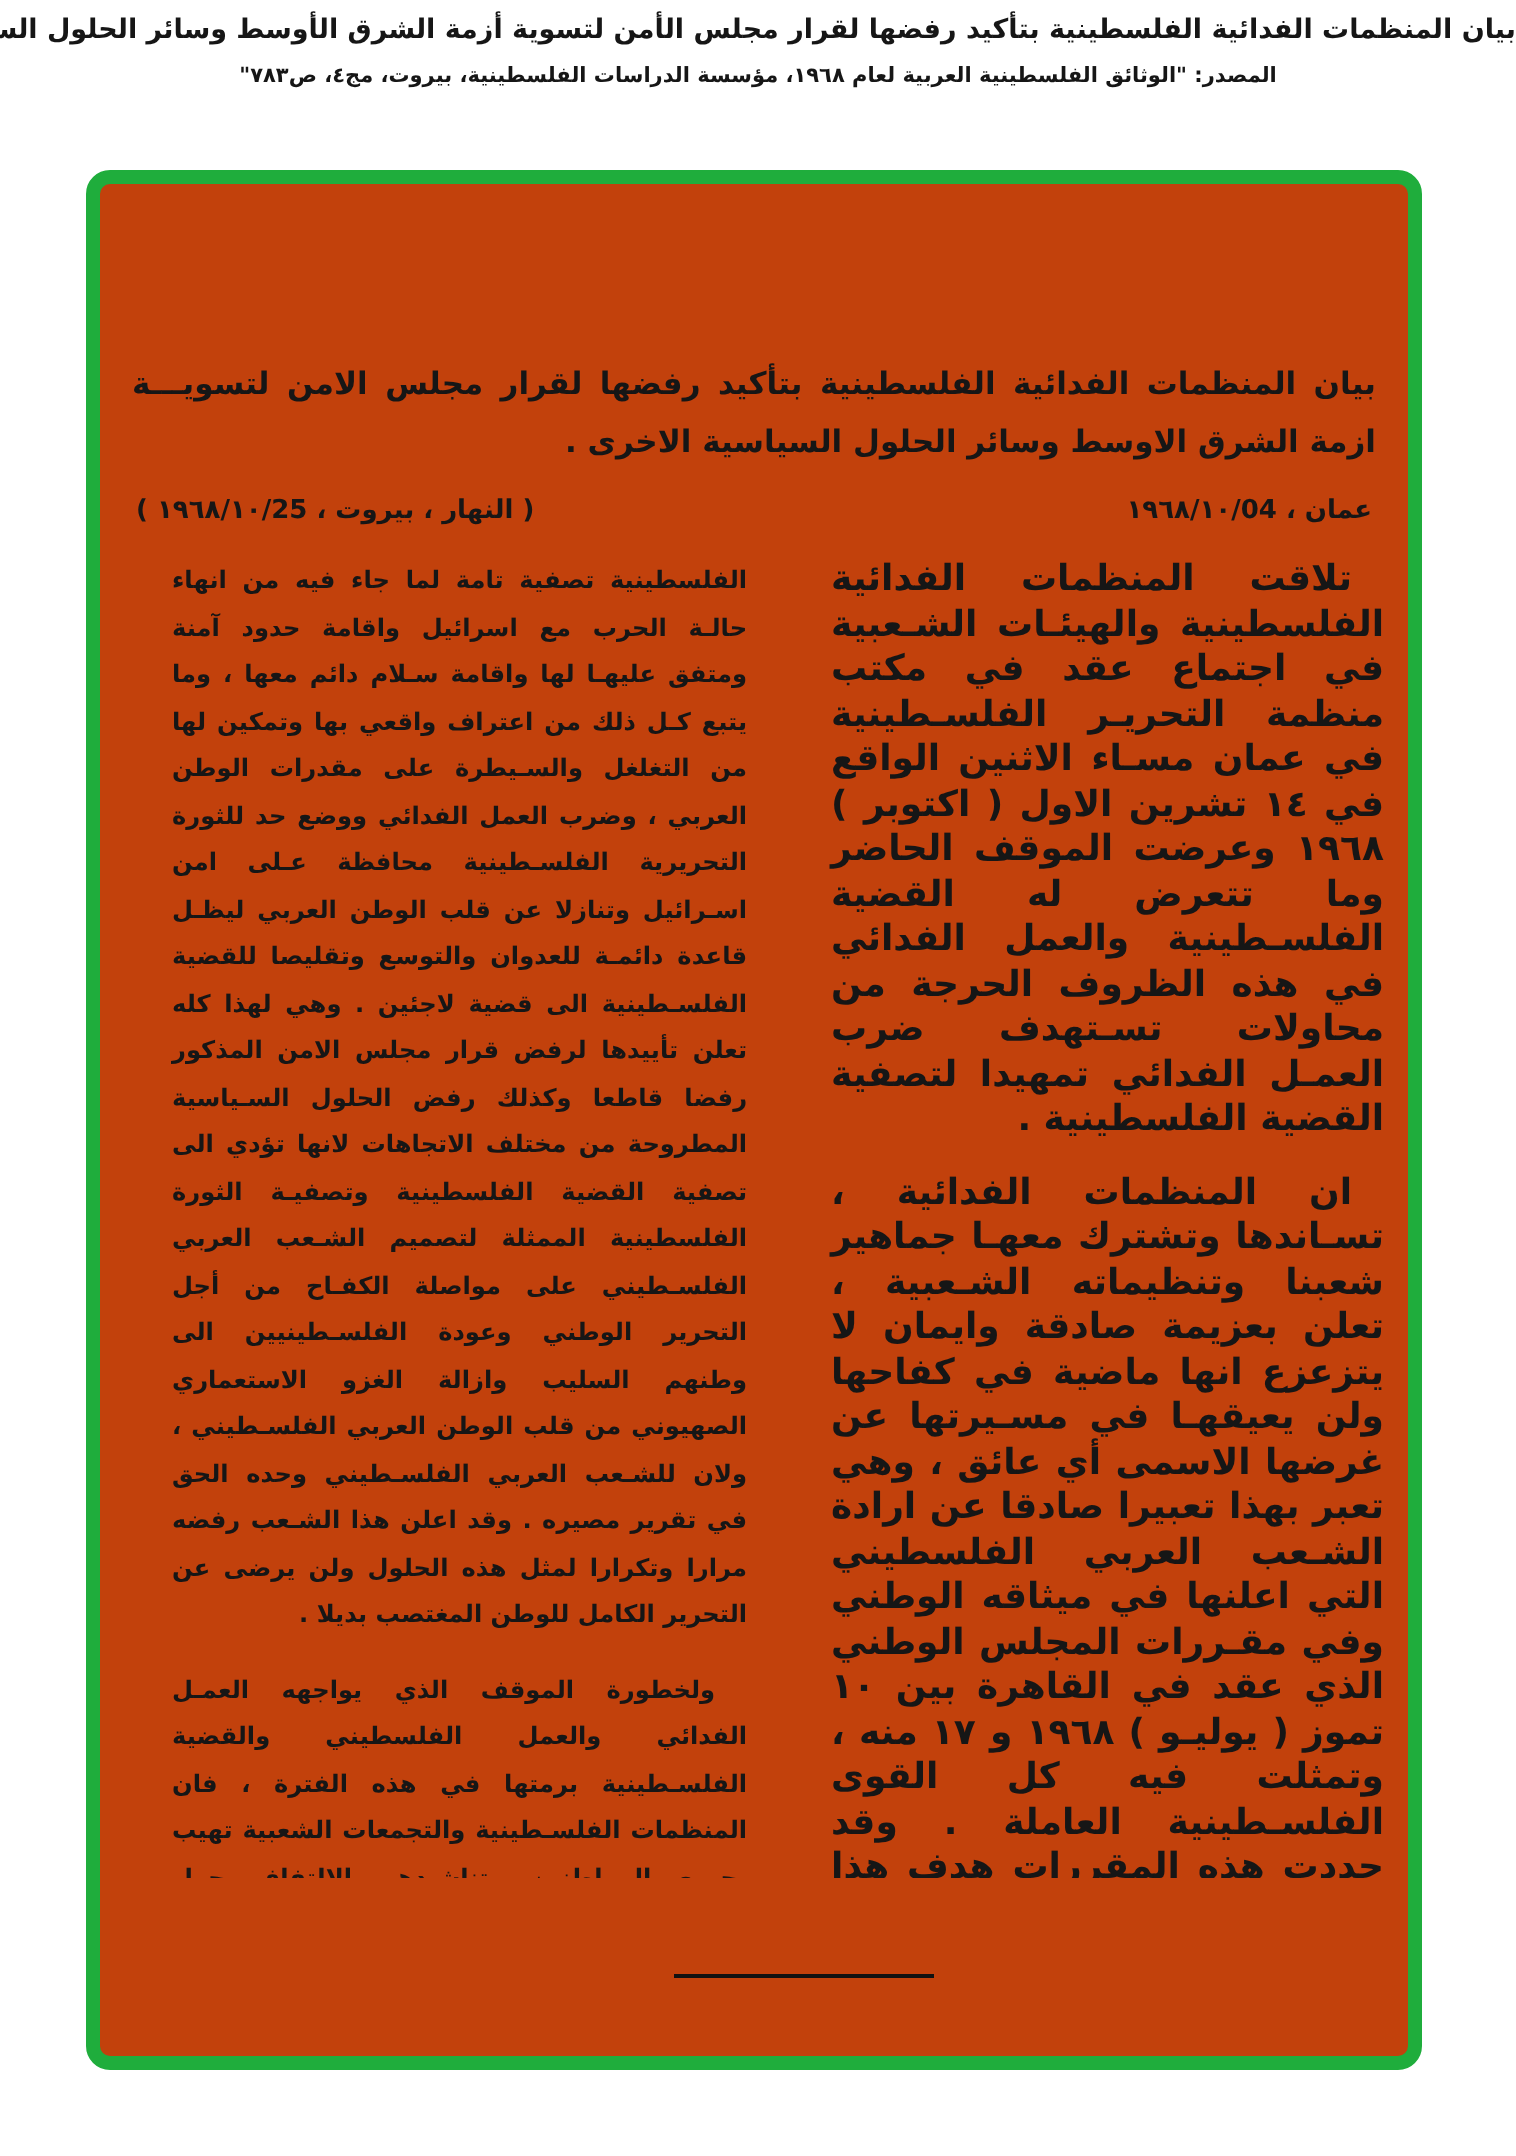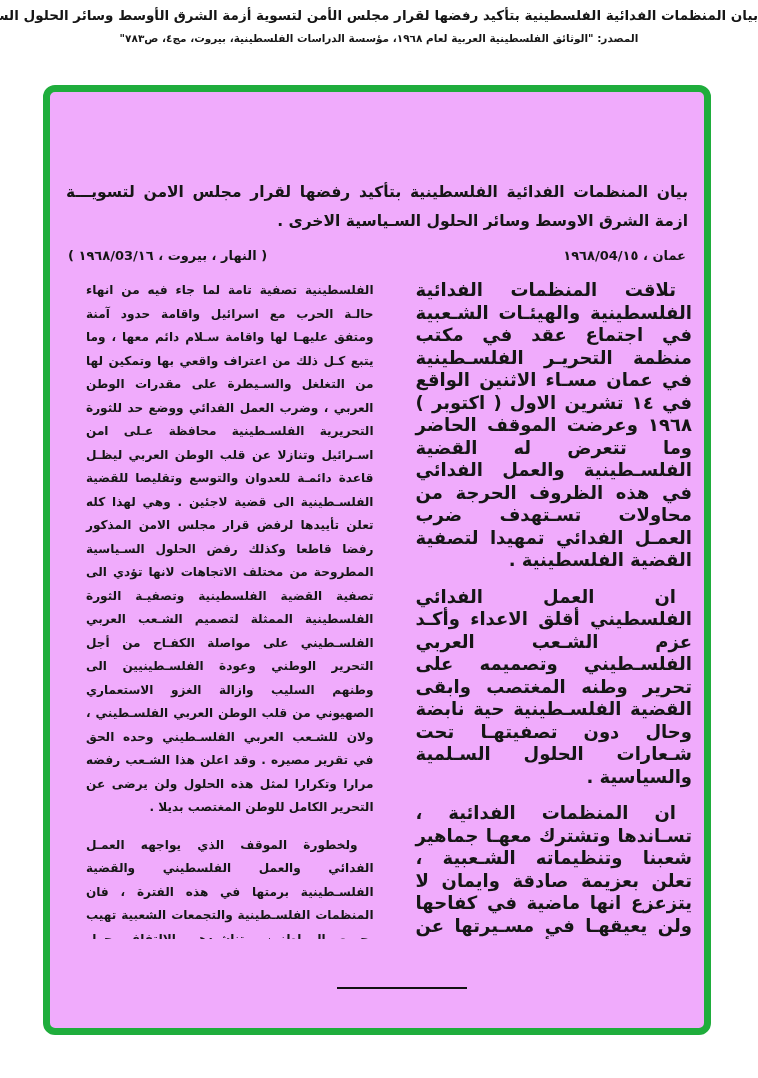--- a/index.html
+++ b/index.html
@@ -10,21 +10,21 @@
   }
   .top-header{
     position:absolute;top:7px;left:0;width:758px;
     text-align:center;direction:rtl;font-weight:bold;
   }
   .top-title{font-size:13.5px;white-space:nowrap;letter-spacing:-0.2px;}
   .top-source{font-size:10.5px;margin-top:9px;}
   .frame{
     position:absolute;left:43px;top:85px;width:668px;height:950px;
     border:7px solid #1fad3c;border-radius:12px;box-sizing:border-box;
-    background:#f0abfc;
+    background:#c2410c;
   }
   .frame-inner{padding:86px 12px 0;direction:rtl;}
   .doc-title{font-weight:bold;font-size:15.5px;line-height:29px;padding:0 4px;}
   .doc-title-line1{text-align:justify;text-align-last:justify;}
   .doc-title-line2{text-align:right;}
   .dateline{
     display:flex;justify-content:space-between;align-items:baseline;
     margin-top:12px;padding:0 6px;font-size:13px;font-weight:bold;
   }
   .columns{display:flex;gap:18px;margin-top:16px;height:660px;overflow:hidden;}
@@ -45,32 +45,31 @@
 <header class="top-header">
   <div class="top-title">بيان المنظمات الفدائية الفلسطينية بتأكيد رفضها لقرار مجلس الأمن لتسوية أزمة الشرق الأوسط وسائر الحلول السياسية الأخرى</div>
   <div class="top-source">المصدر: "الوثائق الفلسطينية العربية لعام ١٩٦٨، مؤسسة الدراسات الفلسطينية، بيروت، مج٤، ص٧٨٣"</div>
 </header>
 
 <section class="frame" style="border-color: rgb(31, 173, 60);">
   <div class="frame-inner">
 
     <div class="doc-title">
       <div class="doc-title-line1">بيان المنظمات الفدائية الفلسطينية بتأكيد رفضها لقرار مجلس الامن لتسويـــة</div>
-      <div class="doc-title-line2">ازمة الشرق الاوسط وسائر الحلول السـياسية الاخرى .</div>
+      <div class="doc-title-line2">ازمة الشرق الاوسط وسائر الحلول السياسية الاخرى .</div>
     </div>
 
     <div class="dateline">
-      <span>عمان ، ١٩٦٨/04/١٥</span>
-      <span>( النهار ، بيروت ، ١٩٦٨/03/١٦ )</span>
+      <span>عمان ، ١٩٦٨/١٠/04</span>
+      <span>( النهار ، بيروت ، ١٩٦٨/١٠/25 )</span>
     </div>
 
     <div class="columns">
       <div class="col col-right">
         <p>تلاقت المنظمات الفدائية الفلسطينية والهيئـات الشـعبية في اجتماع عقد في مكتب منظمة التحريـر الفلسـطينية في عمان مسـاء الاثنين الواقع في ١٤ تشرين الاول ( اكتوبر ) ١٩٦٨ وعرضت الموقف الحاضر وما تتعرض له القضية الفلسـطينية والعمل الفدائي في هذه الظروف الحرجة من محاولات تسـتهدف ضرب العمـل الفدائي تمهيدا لتصفية القضية الفلسطينية .</p>
-        <p>ان العمل الفدائي الفلسطيني أقلق الاعداء وأكـد عزم الشـعب العربي الفلسـطيني وتصميمه على تحرير وطنه المغتصب وابقى القضية الفلسـطينية حية نابضة وحال دون تصفيتهـا تحت شـعارات الحلول السـلمية والسياسية .</p>
         <p>ان المنظمات الفدائية ، تسـاندها وتشترك معهـا جماهير شعبنا وتنظيماته الشـعبية ، تعلن بعزيمة صادقة وايمان لا يتزعزع انها ماضية في كفاحها ولن يعيقهـا في مسـيرتها عن غرضها الاسمى أي عائق ، وهي تعبر بهذا تعبيرا صادقا عن ارادة الشـعب العربي الفلسطيني التي اعلنها في ميثاقه الوطني وفي مقـررات المجلس الوطني الذي عقد في القاهرة بين ١٠ تموز ( يوليـو ) ١٩٦٨ و ١٧ منه ، وتمثلت فيه كل القوى الفلسـطينية العاملة . وقد حددت هذه المقررات هدف هذا النضال واسـلوبه . فاما الهدف فهو تحرير الارض الفلسـطينية بكاملها ، وأما الاسـلوب فهو الكفاح المسـلح طريقـا وحيدا لحماية القضية الفلسطينية ودفع الاخطـار المحدقة بالامة العربية .</p>
 
       </div>
       <div class="col col-left">
         <p class="cont">الفلسطينية تصفية تامة لما جاء فيه من انهاء حالـة الحرب مع اسرائيل واقامة حدود آمنة ومتفق عليهـا لها واقامة سـلام دائم معها ، وما يتبع كـل ذلك من اعتراف واقعي بها وتمكين لها من التغلغل والسـيطرة على مقدرات الوطن العربي ، وضرب العمل الفدائي ووضع حد للثورة التحريرية الفلسـطينية محافظة عـلى امن اسـرائيل وتنازلا عن قلب الوطن العربي ليظـل قاعدة دائمـة للعدوان والتوسع وتقليصا للقضية الفلسـطينية الى قضية لاجئين . وهي لهذا كله تعلن تأييدها لرفض قرار مجلس الامن المذكور رفضا قاطعا وكذلك رفض الحلول السـياسية المطروحة من مختلف الاتجاهات لانها تؤدي الى تصفية القضية الفلسطينية وتصفيـة الثورة الفلسطينية الممثلة لتصميم الشـعب العربي الفلسـطيني على مواصلة الكفـاح من أجل التحرير الوطني وعودة الفلسـطينيين الى وطنهم السليب وازالة الغزو الاستعماري الصهيوني من قلب الوطن العربي الفلسـطيني ، ولان للشـعب العربي الفلسـطيني وحده الحق في تقرير مصيره . وقد اعلن هذا الشـعب رفضه مرارا وتكرارا لمثل هذه الحلول ولن يرضى عن التحرير الكامل للوطن المغتصب بديلا .</p>
         <p>ولخطورة الموقف الذي يواجهه العمـل الفدائي والعمل الفلسطيني والقضية الفلسـطينية برمتها في هذه الفترة ، فان المنظمات الفلسـطينية والتجمعات الشعبية تهيب بجميع المواطنين وتناشـدهم الالتفاف حول العمل الفدائي ومشـاركة الفدائيين في الوقوف في وجه أيـة محاولة تعترض سبيله للمضي قدما في تأدية رسـالته المقدسة في التحرير .</p>
       </div>
     </div>
 
   </div>

